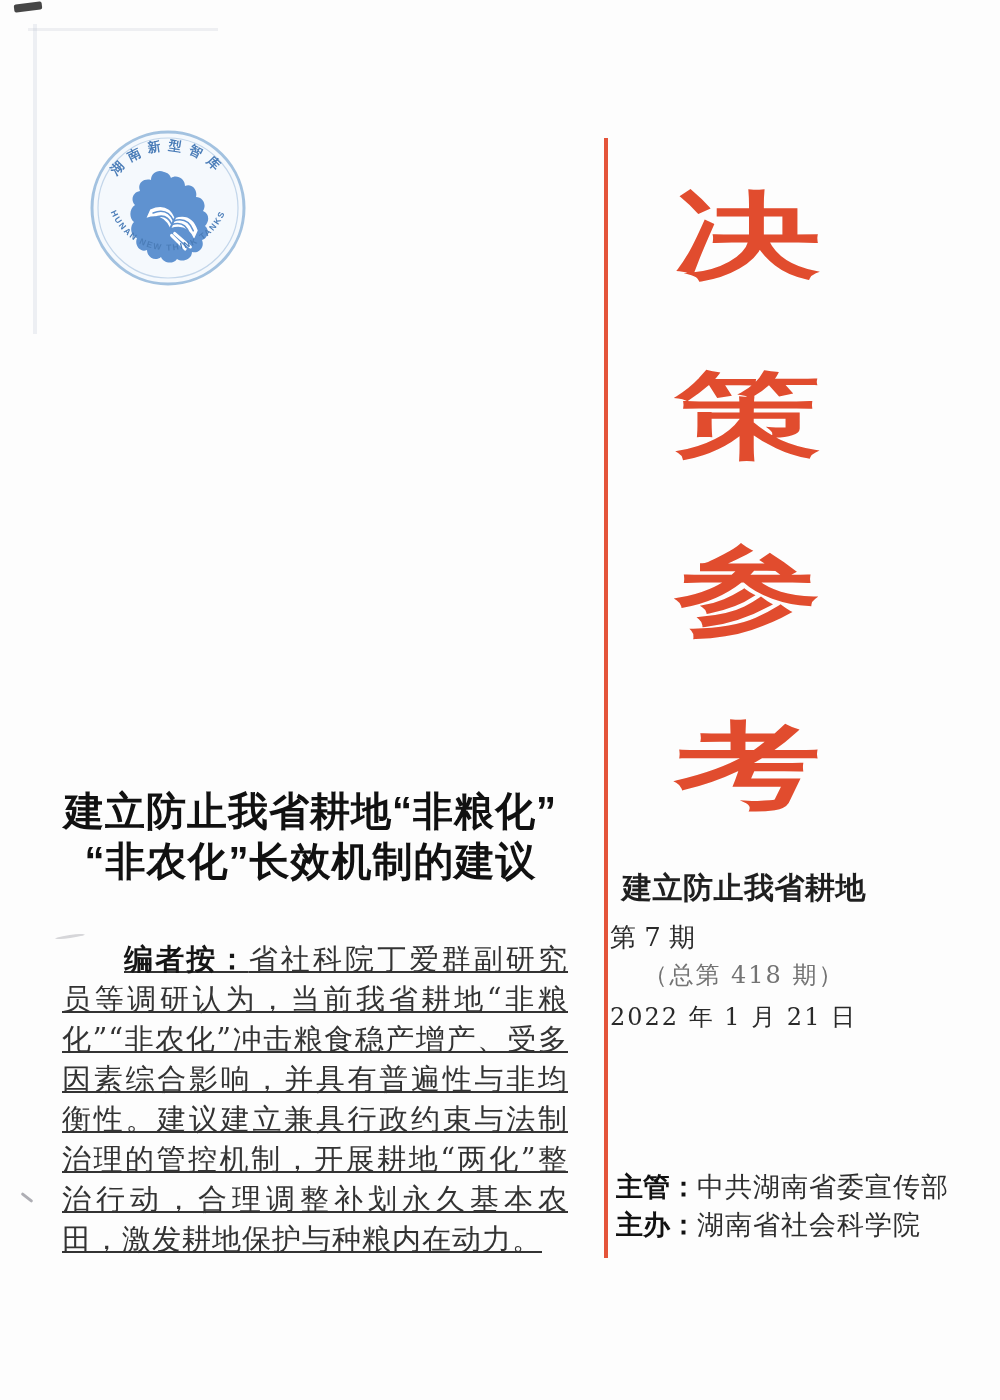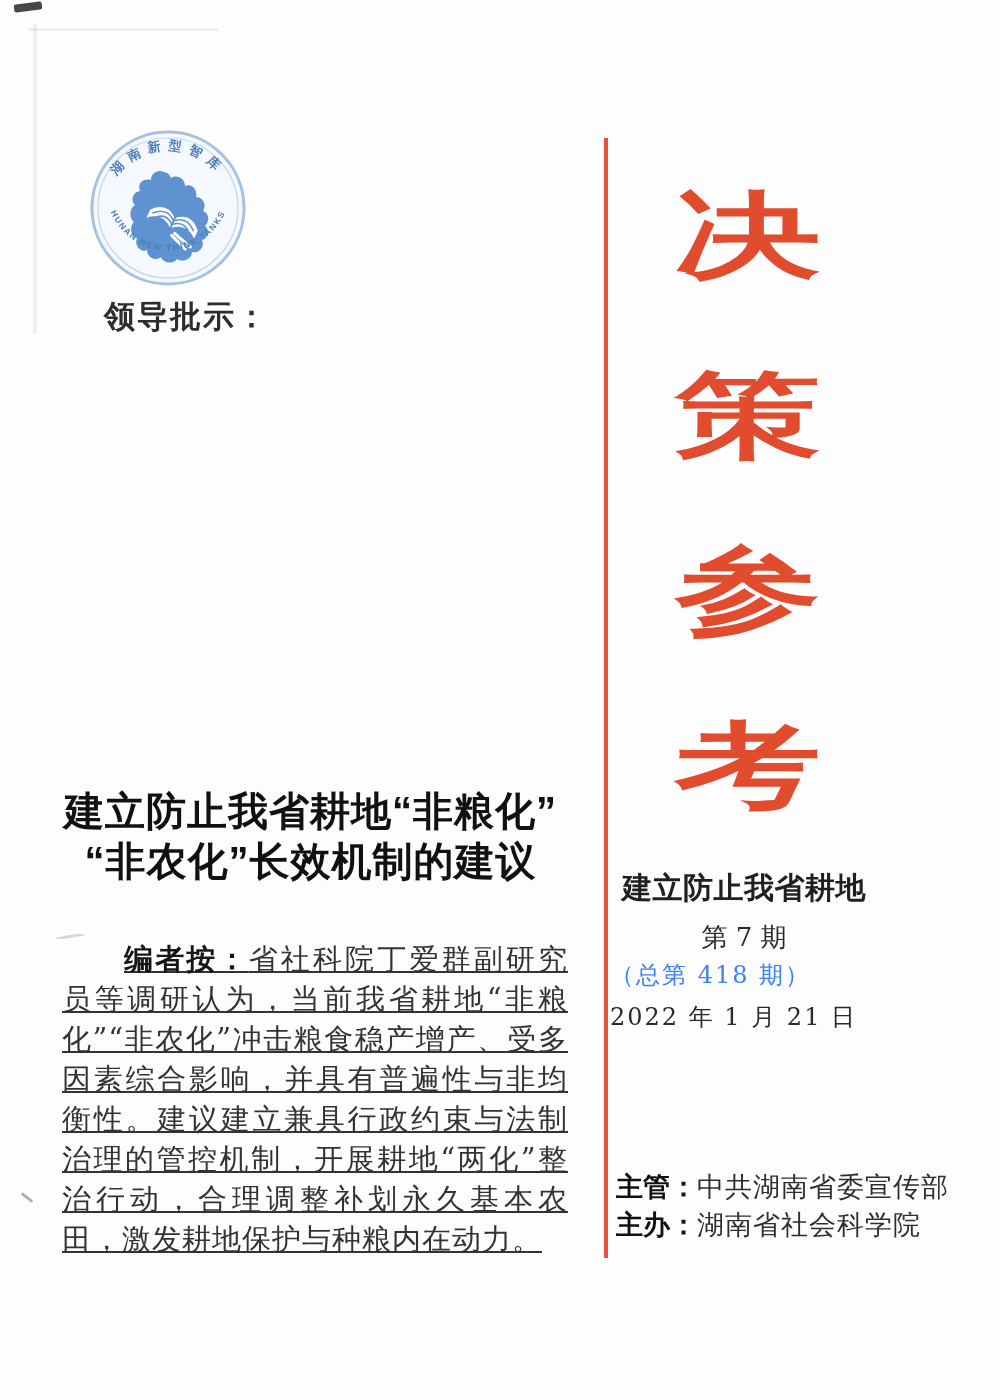--- a/index.html
+++ b/index.html
@@ -33,24 +33,24 @@
     letter-spacing:0;}
   
   .red-rule{position:absolute;left:604px;top:138px;width:4px;height:1120px;background:#e4543a;}
   
   .masthead-char{position:absolute;left:666px;width:164px;height:140px;line-height:140px;
     text-align:center;font-family:"DejaVu Serif","Liberation Serif",serif;font-weight:700;
     font-size:138px;color:#e14c2e;transform:scale(1.06,.68);}
   #mast-char-1{top:165px}#mast-char-2{top:345px}#mast-char-3{top:520px}#mast-char-4{top:695px}
   .series-title{position:absolute;left:610px;top:868px;width:268px;text-align:center;
     font-size:30px;font-weight:700;color:#1f1f1f;letter-spacing:.5px;}
-  .issue-no{position:absolute;left:610px;top:920px;width:268px;text-align:center;
+  .issue-no{position:absolute;left:610px;top:920px;width:268px;
     font-family:"DejaVu Serif","Liberation Serif",serif;font-size:26px;color:#2a2a2a;}
-  .cumulative-no{position:absolute;left:610px;top:959px;width:268px;text-align:left;
-    font-family:"DejaVu Serif","Liberation Serif",serif;font-size:24px;color:#3b82f6;
+  .cumulative-no{position:absolute;left:610px;top:959px;width:268px;text-align:center;
+    font-family:"DejaVu Serif","Liberation Serif",serif;font-size:24px;color:#737373;
     letter-spacing:2px;}
   .issue-date{position:absolute;left:610px;top:1001px;width:268px;
     font-family:"DejaVu Serif","Liberation Serif",serif;font-size:24px;color:#2a2a2a;
     letter-spacing:2px;}
   .publisher{position:absolute;left:616px;top:1168px;width:340px;font-size:27px;
     line-height:37px;color:#222;}
   .publisher .row{white-space:nowrap;}
   .publisher .label{font-weight:900;color:#111;}
   .publisher .value{font-family:"DejaVu Serif","Liberation Serif",serif;color:#2e2e2e;
     letter-spacing:1px;}
@@ -85,21 +85,20 @@
     <path id="arcTop" d="M 16,86 A 64,64 0 0 1 144,86" fill="none"></path>
     <text font-size="13" fill="#4b7db8" letter-spacing="7" style="font-family:'DejaVu Serif',serif;font-weight:600;">
       <textPath href="#arcTop" startOffset="50%" text-anchor="middle">湖南新型智库</textPath>
     </text>
     <path id="arcBot" d="M 20,76 A 62,62 0 0 0 140,76" fill="none"></path>
     <text font-size="8.5" fill="#4b7db8" letter-spacing="1.6" style="font-family:'Liberation Sans',sans-serif;font-weight:600;">
       <textPath href="#arcBot" startOffset="50%" text-anchor="middle">HUNAN NEW THINK TANKS</textPath>
     </text>
   </svg>
 
-  <div class="leader-note">领导批示：</div>
 
   <div class="article-title">
     <div>建立防止我省耕地“非粮化”</div>
     <div>“非农化”长效机制的建议</div>
   </div>
 
   <p class="editor-note"><span class="label">编者按：</span><span>省社科院丁爱群副研究员等调研认为，当前我省耕地“非粮化”“非农化”冲击粮食稳产增产、受多因素综合影响，并具有普遍性与非均衡性。建议建立兼具行政约束与法制治理的管控机制，开展耕地“两化”整治行动，合理调整补划永久基本农田，激发耕地保护与种粮内在动力。</span></p>
 
   <div class="red-rule"></div>
 

